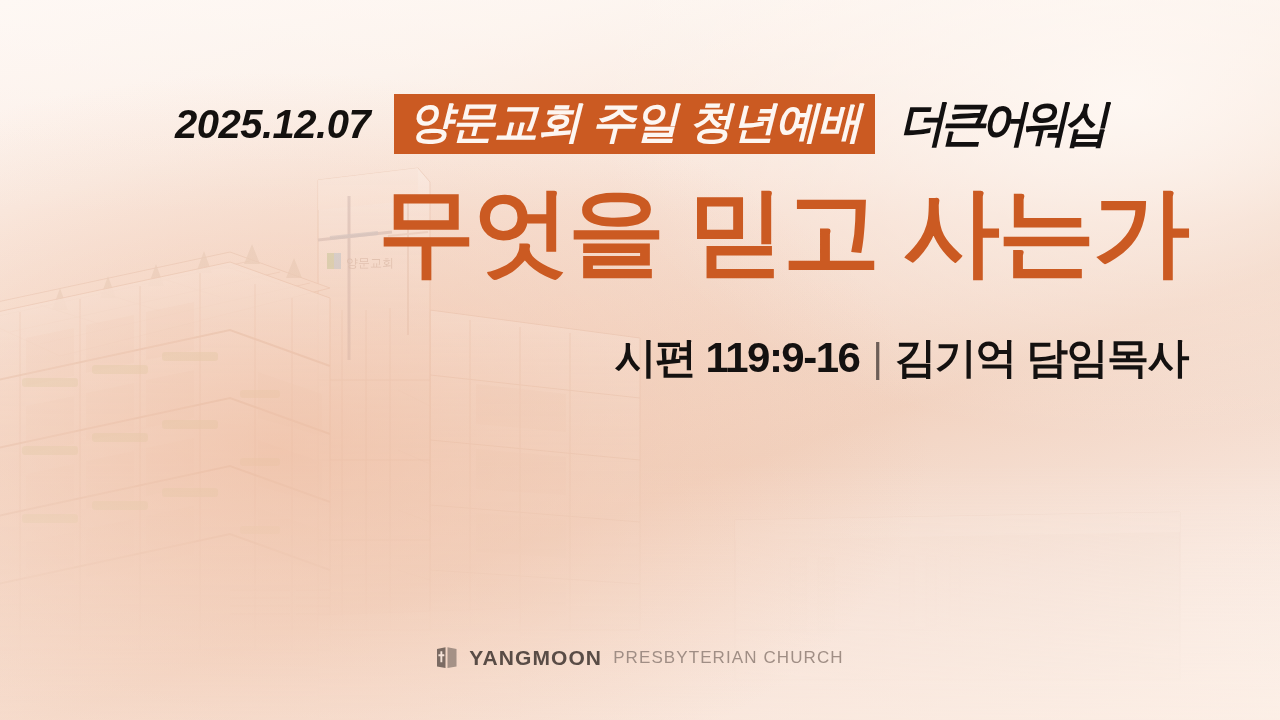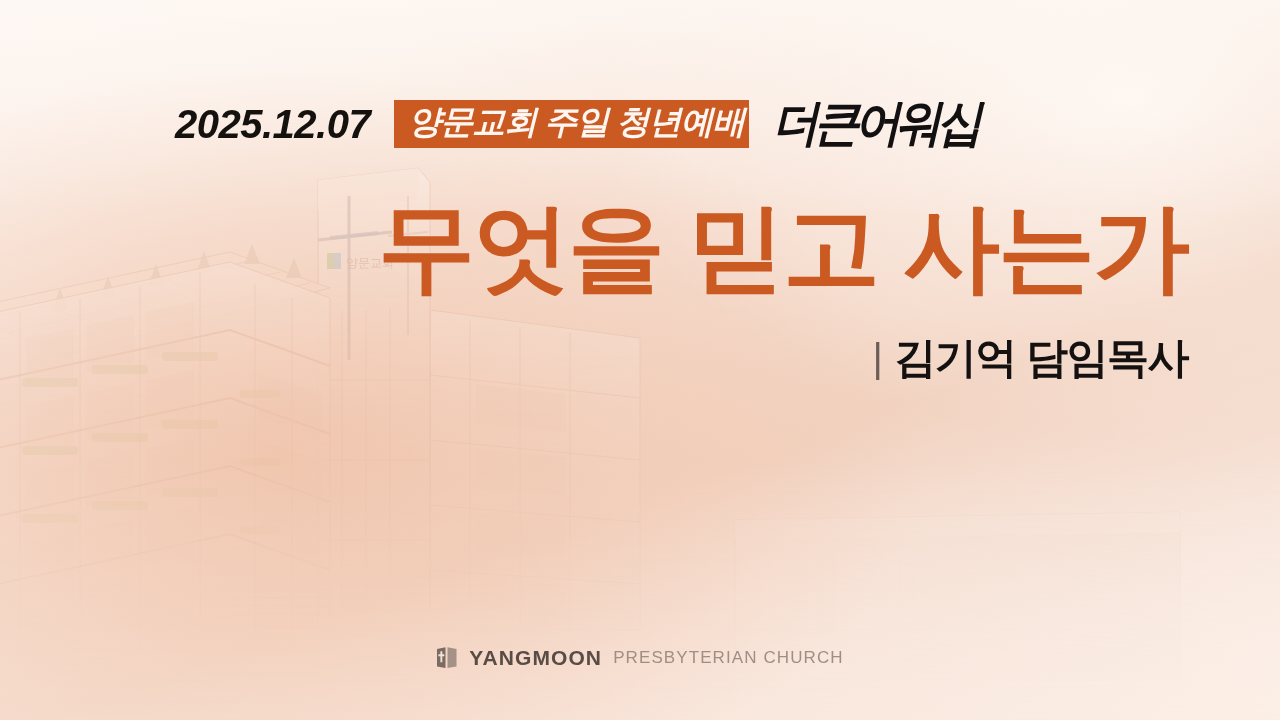--- a/index.html
+++ b/index.html
@@ -34,36 +34,35 @@
   #header {
     position:absolute; left:175px; top:93px;
     display:flex; align-items:center; gap:24px;font-style:italic;
   }
   #date {
     font-size:40px; font-weight:700; color:#14110f;
     letter-spacing:-0.5px; white-space:nowrap;
   }
   #badge {
     background:#cb5a22; color:#fdf6f1;
-    font-size:33px; font-weight:700;
-    padding:5px 4px 8px 14px; white-space:nowrap;
+    font-size:44px; font-weight:700;
+    padding:5px 14px 8px 14px; white-space:nowrap;
     letter-spacing:-1px; line-height:1.05;
   }
   #wordmark {
     font-size:46px; font-weight:800; color:#121010;
     letter-spacing:-5px; white-space:nowrap;
     transform:scaleY(1.08); transform-origin:left center;
   }
   
   #title {
     position:absolute; right:92px; top:178px;
     font-size:97px; font-weight:800; color:#cb5a22;
     letter-spacing:-2px; white-space:nowrap; line-height:1.12;
     text-align:right;
-    margin-top:16px;
   }
   
   #subtitle {
     position:absolute; right:92px; top:330px;
     display:flex; align-items:center; gap:13px;
     font-size:42px; font-weight:700; color:#141110;
     letter-spacing:-1.5px; white-space:nowrap;
   }
   #subtitle .sep { color:#6d5f58; font-weight:400; font-size:40px; }
   
@@ -258,20 +257,21 @@
 
   <div id="header">
     <div id="date">2025.12.07</div>
     <div id="badge">양문교회 주일 청년예배</div>
     <div id="wordmark">더큰어워십</div>
   </div>
 
   <div id="title">무엇을 믿고 사는가</div>
 
   <div id="subtitle">
+    <span>시편 119:9-16</span>
     <span class="sep">|</span>
     <span>김기억 담임목사</span>
   </div>
 
   <div id="footer">
     <svg width="22" height="24" viewBox="0 0 22 24">
       <path d="M1 3 L9.5 1.2 L9.5 22 L1 20.6 Z" fill="#6e5f58" opacity="0.9"></path>
       <path d="M11.5 1.2 L20.5 3 L20.5 20.6 L11.5 22 Z" fill="#8a7970" opacity="0.75"></path>
       <g fill="#f6e3d8">
         <rect x="4.4" y="5.2" width="1.9" height="11" rx="0.3"></rect>

